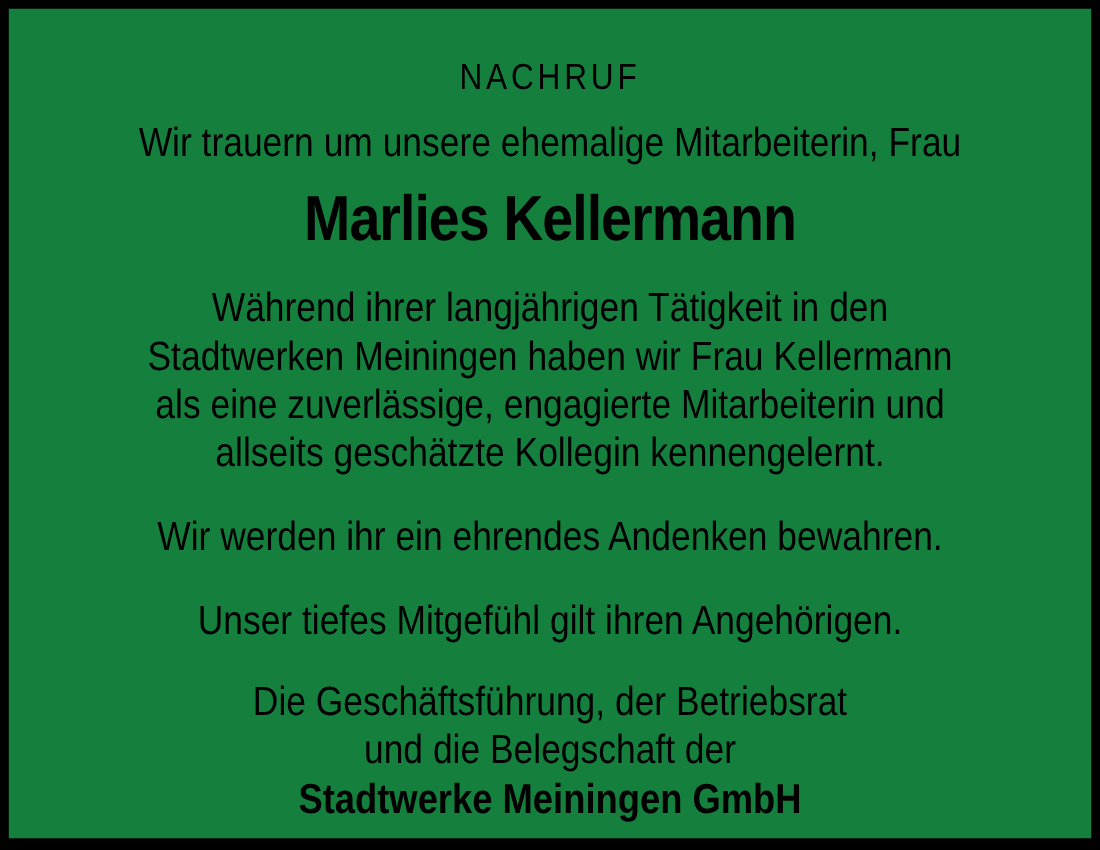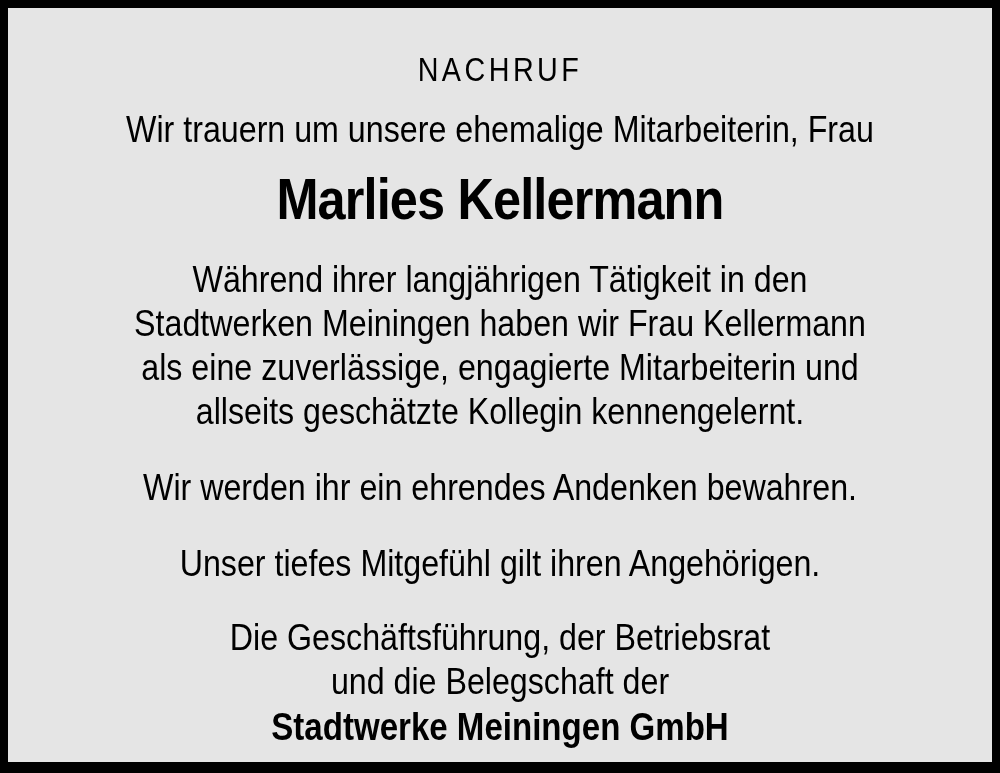--- a/index.html
+++ b/index.html
@@ -4,21 +4,21 @@
 <style>
   html, body {
     margin: 0;
     padding: 0;
     background: #ffffff;
   }
   .page {
     box-sizing: border-box;
     width: 1000px;
     height: 773px;
-    background: #e5e5e5;
+    background: #15803d;
     border: 8px solid #000000;
     border-bottom-width: 11px;
     overflow: hidden;
   }
   .content {
     font-family: "Liberation Sans", "DejaVu Sans", sans-serif;
     color: #000000;
     text-align: center;
     
     transform: scaleX(0.87);

